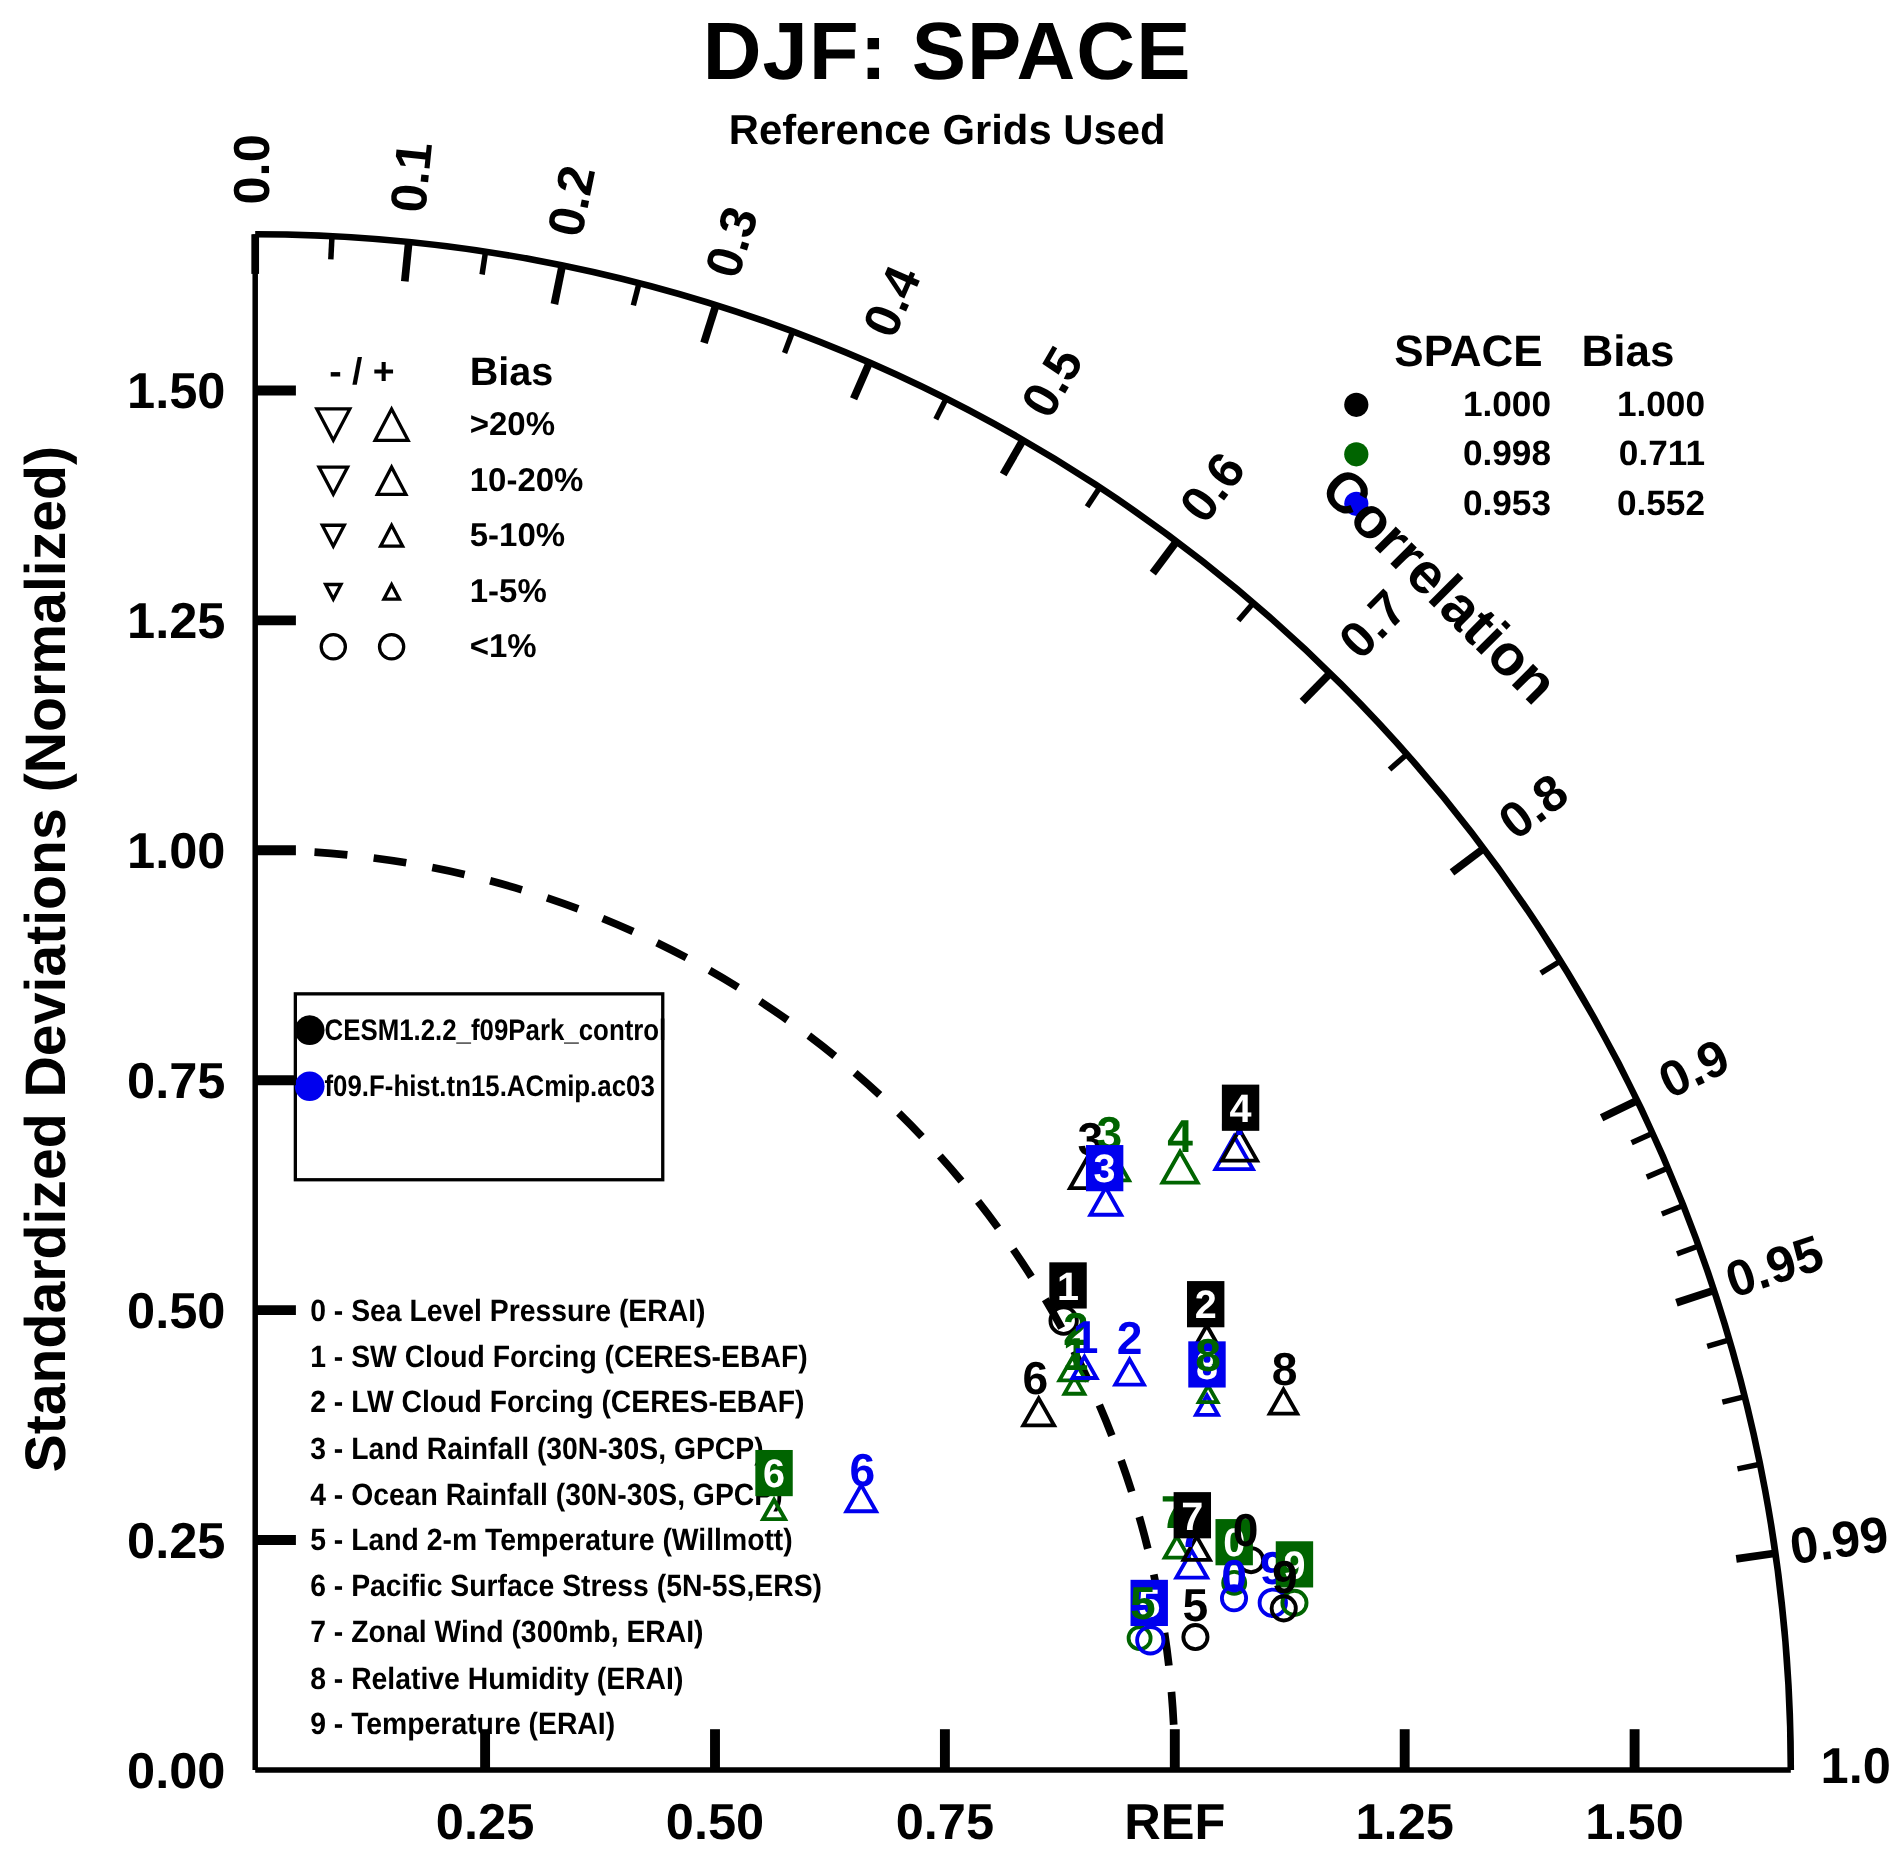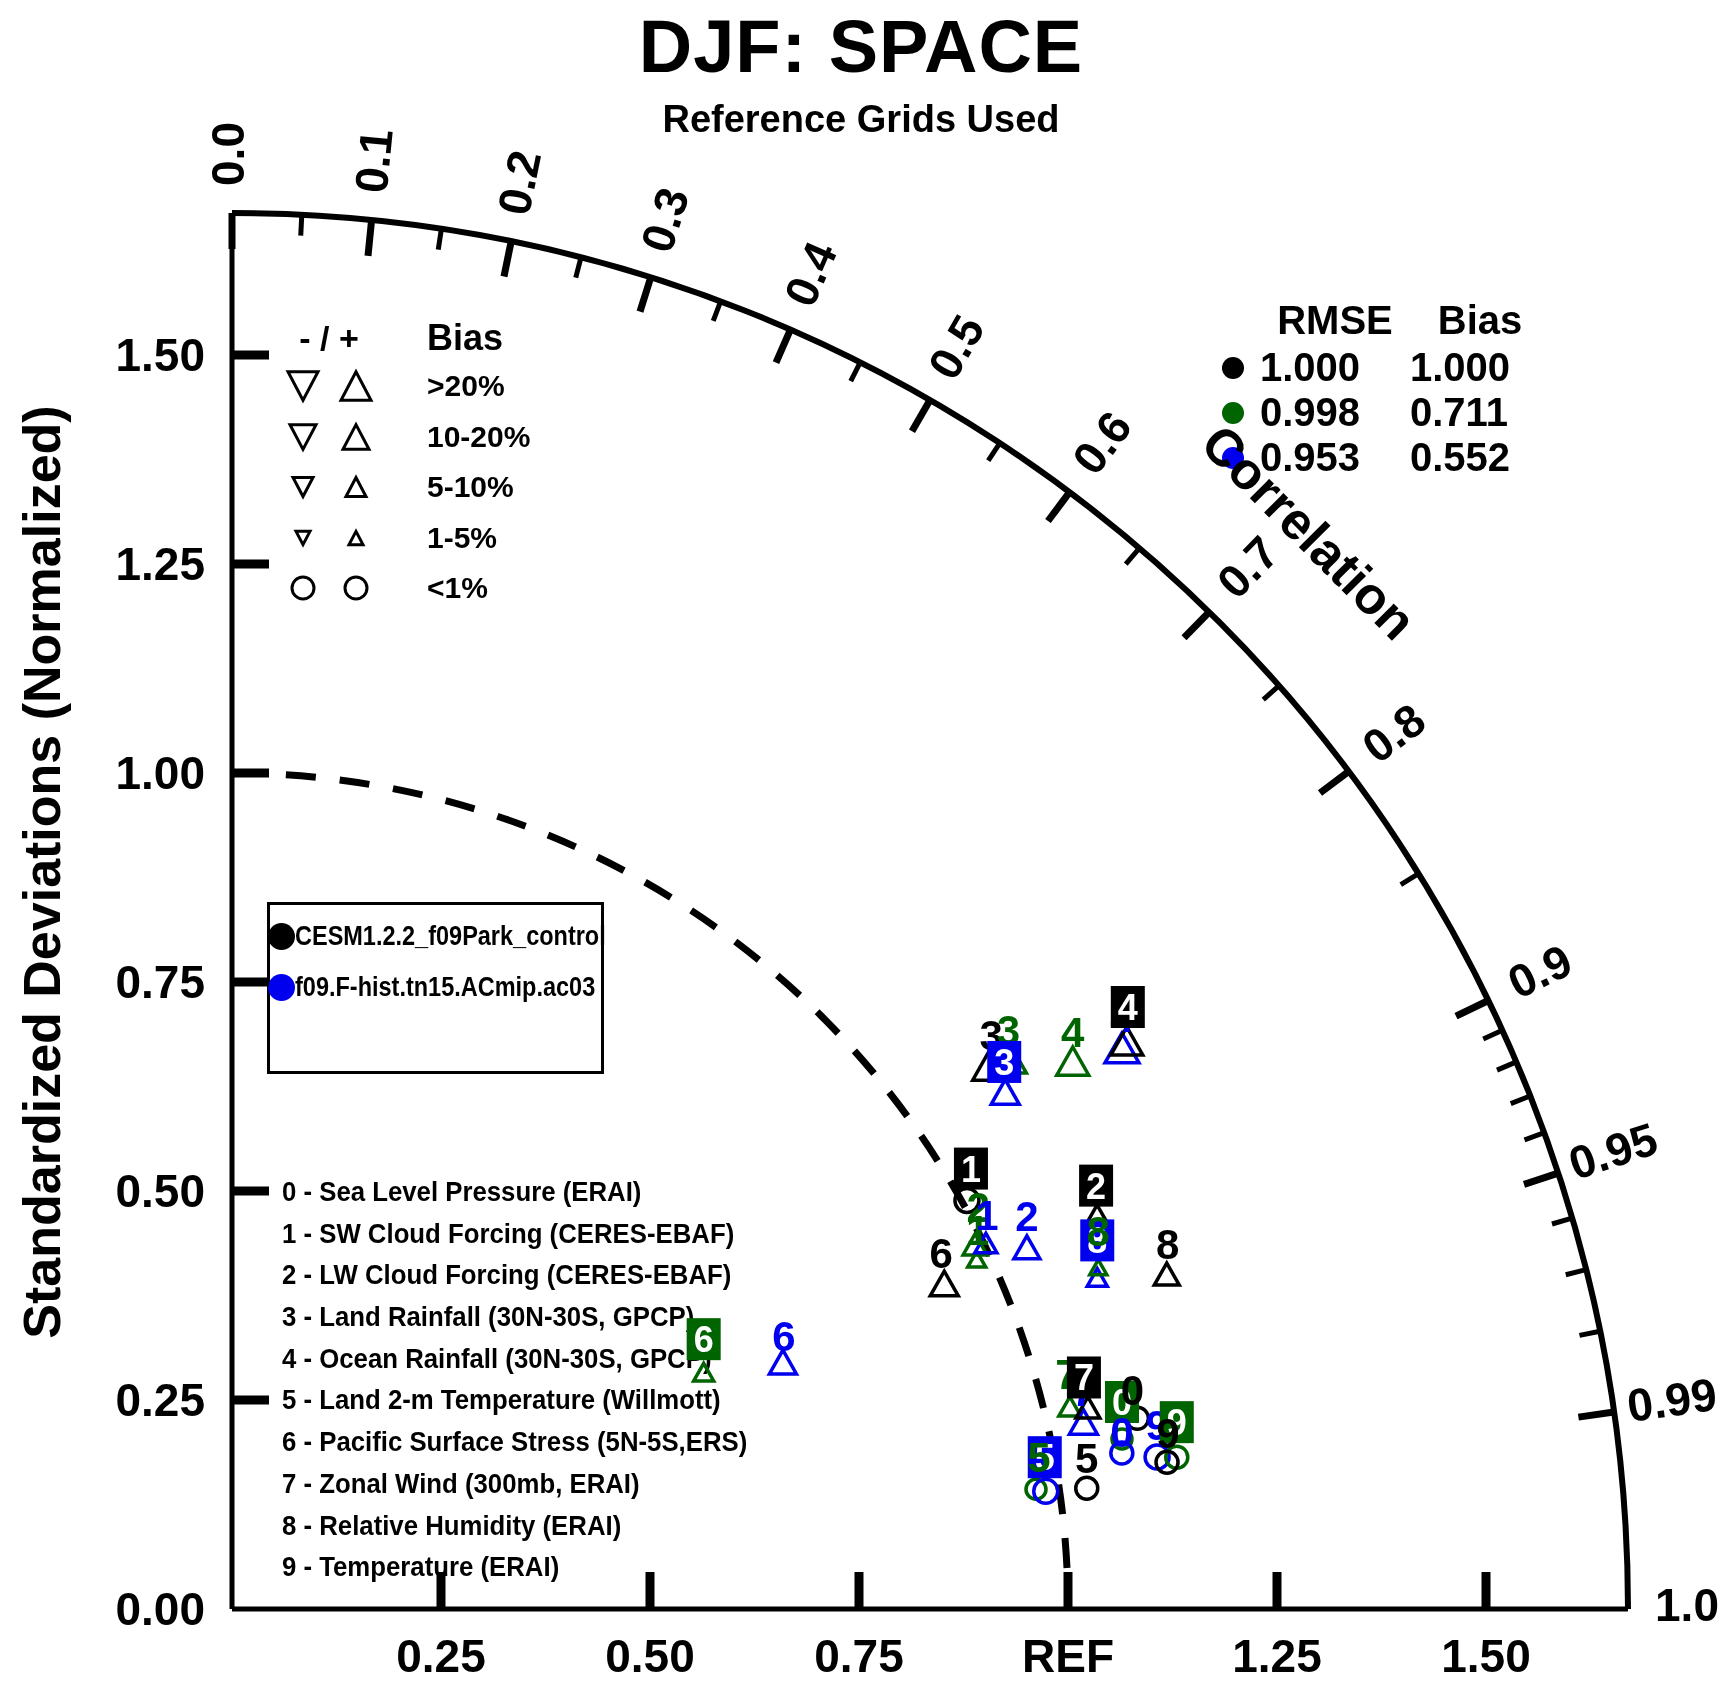--- a/index.html
+++ b/index.html
@@ -15,21 +15,21 @@
   .bias-header{display:grid;grid-template-columns:106px auto;height:46px;align-items:center;}
   .bias-sign{text-align:center;font-size:34px;}
   .bias-title{padding-left:45px;font-size:36px;}
   .bias-row{display:grid;grid-template-columns:53px 53px auto;height:50.5px;align-items:center;}
   .bsym{display:flex;justify-content:center;align-items:center;height:100%;}
   .blabel{padding-left:45px;font-size:30px;}
   
   .rmse-legend{left:1205px;top:295px;display:grid;grid-template-columns:55px 150px 140px;
                grid-template-rows:50px 45px 45px 45px;align-items:center;}
   .rmse-h{text-align:center;font-size:40px;}
-  .rmse-v{text-align:left;font-size:40px;}
+  .rmse-v{text-align:right;font-size:32px;}
   .dotcell{display:flex;justify-content:center;align-items:center;}
   .series-dot{width:22px;height:22px;border-radius:50%;background:#000;}
   
   .model-legend{left:267px;top:902px;width:337px;height:172px;border:3px solid #000;
                 box-sizing:border-box;padding-top:6px;}
   .mrow{display:flex;align-items:center;height:51px;}
   .mdot{width:27px;height:27px;border-radius:50%;flex:0 0 27px;margin-left:-2px;}
   .mname{font-size:27px;transform:scaleX(0.87);transform-origin:left center;white-space:nowrap;}
   
   .var-list{left:282px;top:1171px;}
@@ -113,21 +113,21 @@
           <svg width="44" height="44" viewBox="0 0 44 44" style="position: static;">
             <circle cx="22" cy="22" r="11" fill="none" stroke="#000" stroke-width="3"></circle>
           </svg>
         </span>
       <span class="blabel">&lt;1%</span>
     </div>
   </div>
 
   <div class="abs rmse-legend">
     <span></span>
-    <span class="rmse-h">RMSE</span>
+    <span class="rmse-h">SPACE</span>
     <span class="rmse-h">Bias</span>
 
     <span class="dotcell">
         <span class="series-dot" style="background: rgb(0, 0, 0);"></span>
       </span>
     <span class="rmse-v">1.000</span>
     <span class="rmse-v">1.000</span>
 
     <span class="dotcell">
         <span class="series-dot" style="background: rgb(0, 100, 0);"></span>

